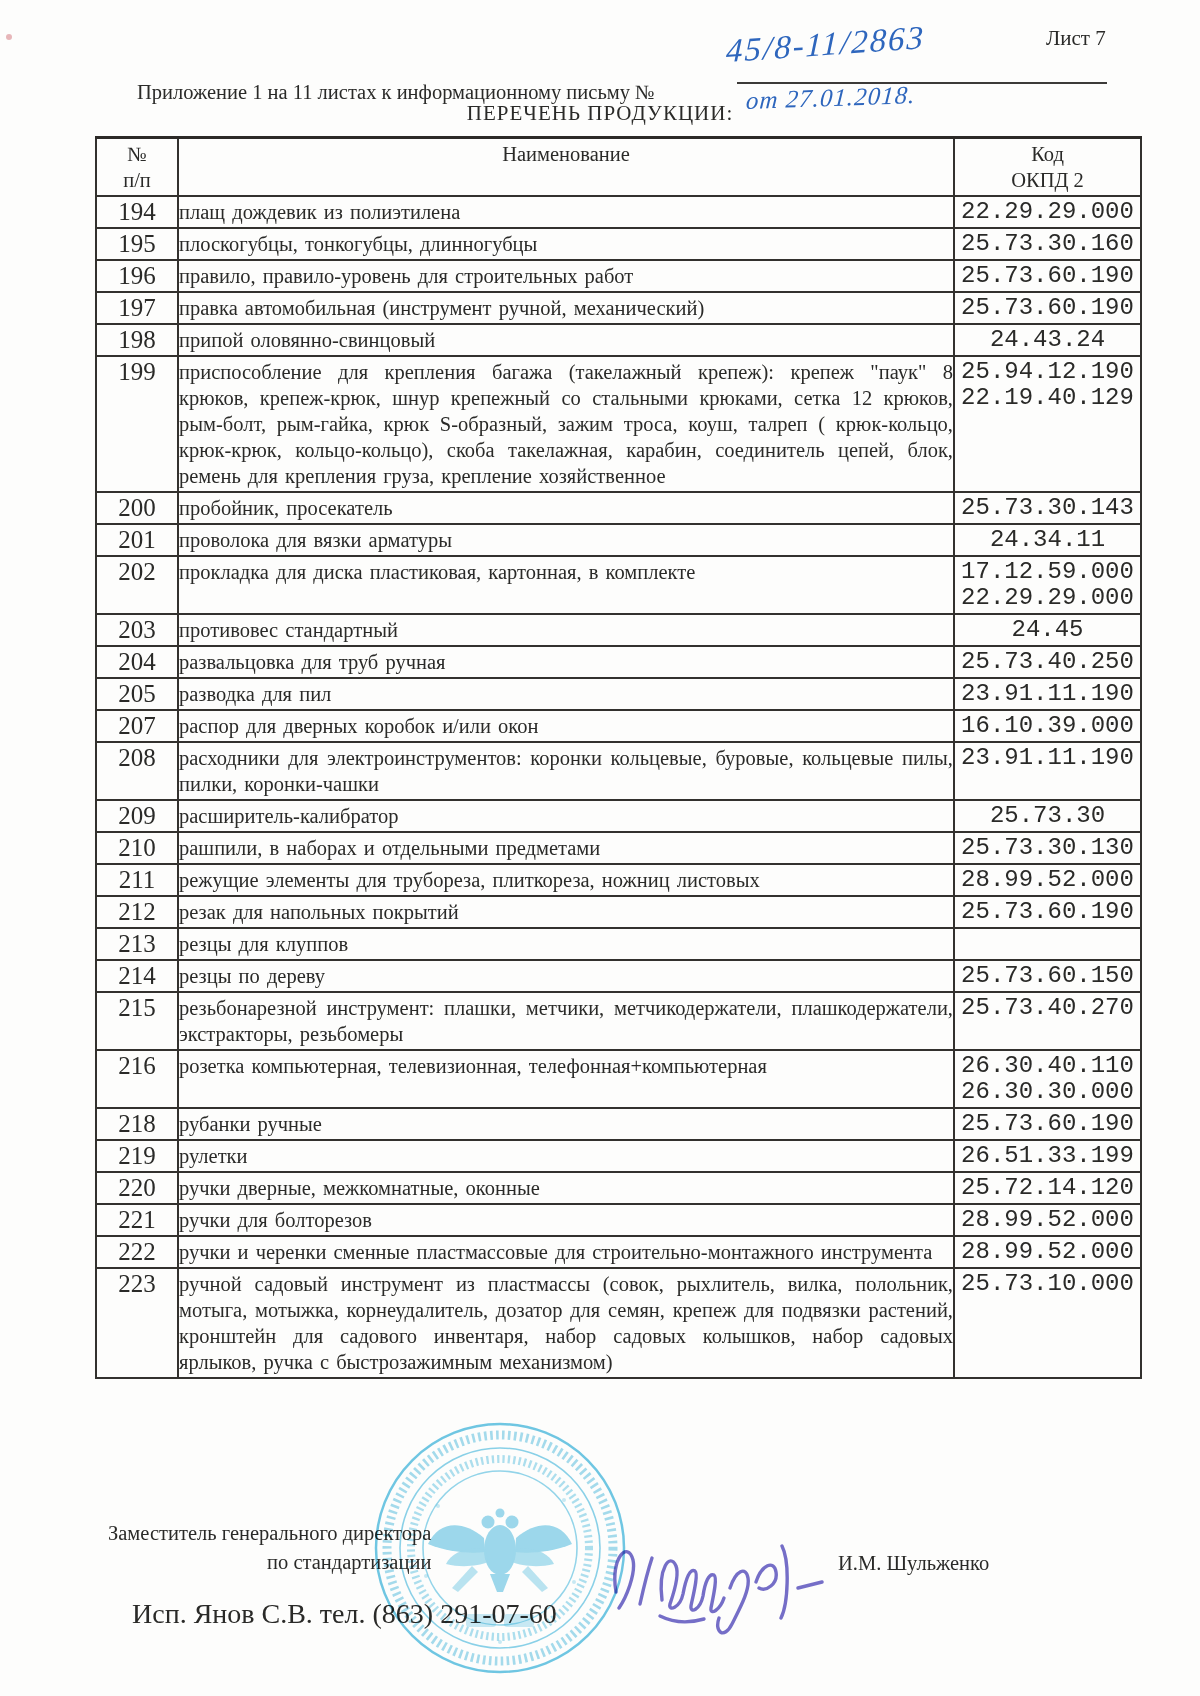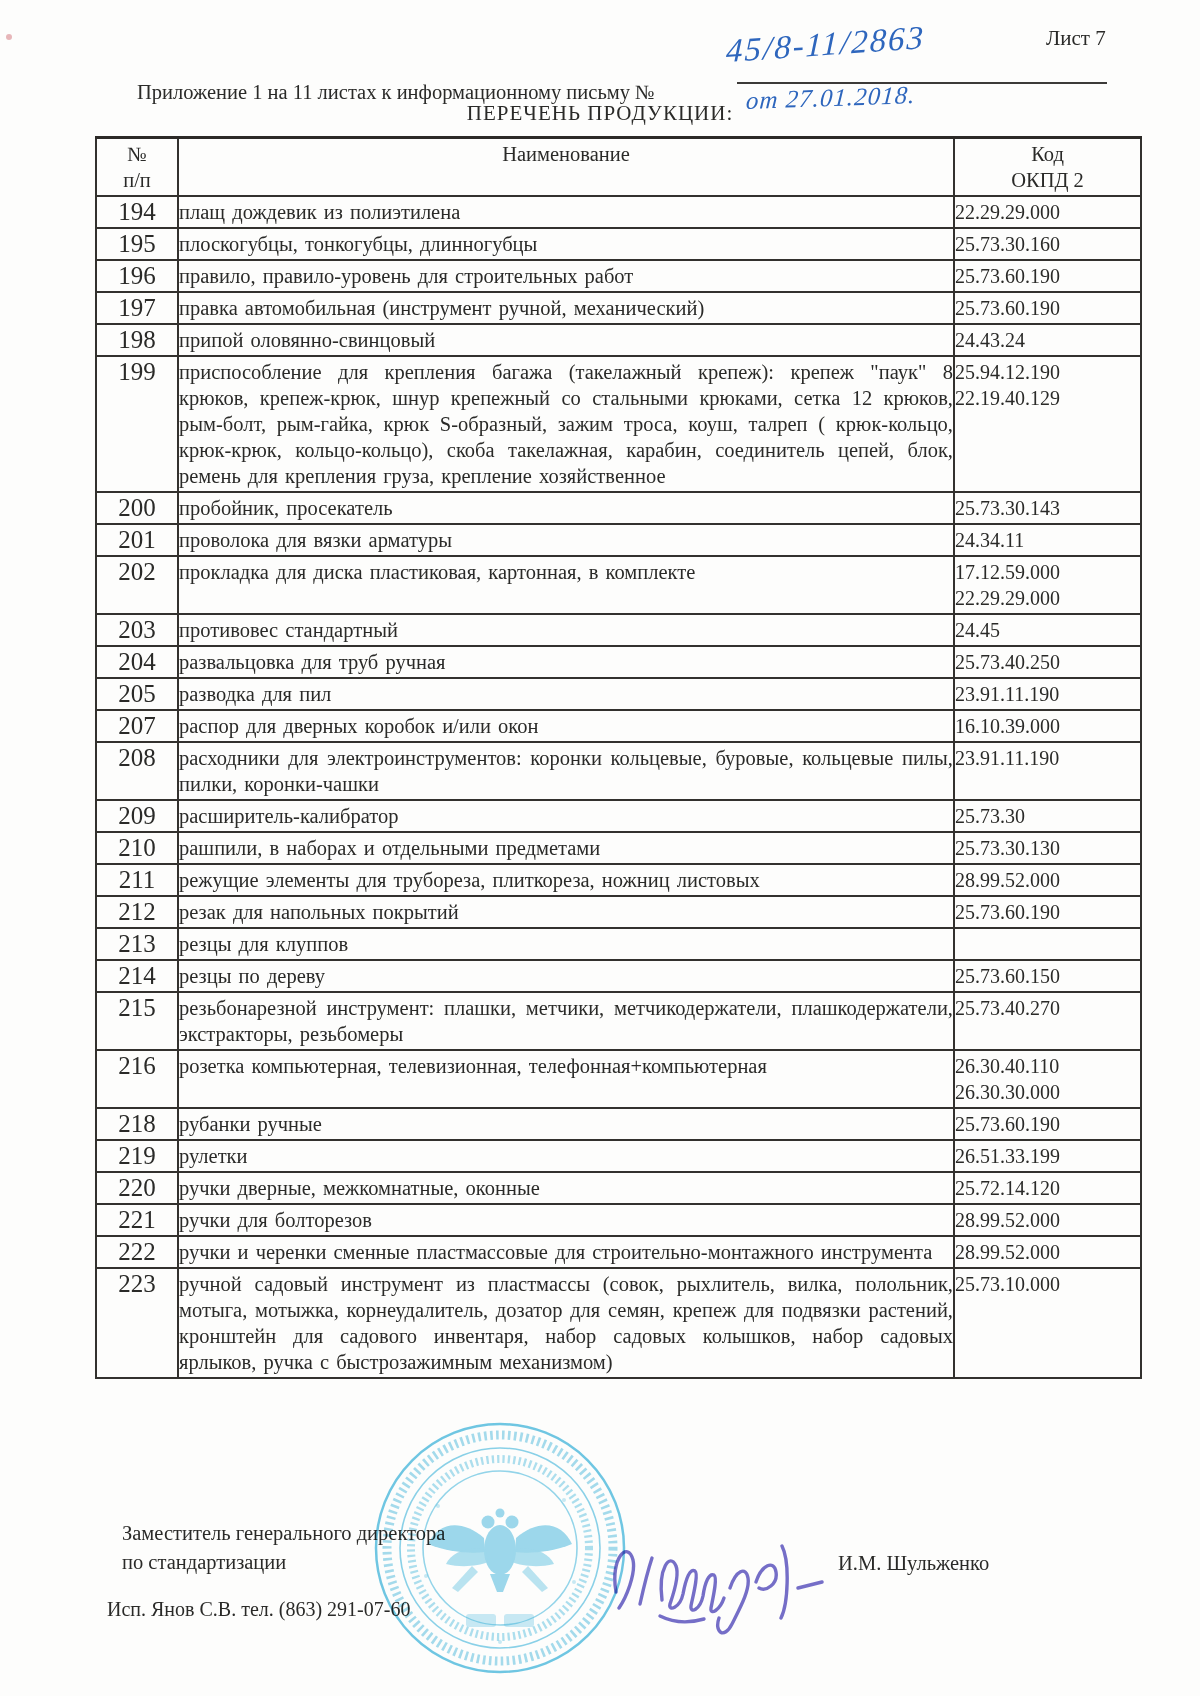--- a/index.html
+++ b/index.html
@@ -43,25 +43,25 @@
     font-weight:normal;font-size:20.5px;text-align:center;line-height:26px;padding:2px 0;
     border-top:3px solid #2c2a27;
   }
   td.cell-num{text-align:center;line-height:26px;font-size:25px;margin-left:14px;}
   td.cell-name{
     text-align:justify;text-justify:inter-word;
     line-height:26px;
     padding:2px 14px 2px 12px;
     word-spacing:2px;
   }
-  td.cell-code{text-align:left;line-height:26px;font-size:20px;}
+  td.cell-code{text-align:center;line-height:26px;font-size:24px;font-family:Liberation Mono, monospace;}
   
-  .signer-block{position:absolute;left:122px;top:1519px;font-size:20.5px;line-height:29px;}
+  .signer-block{position:absolute;left:108px;top:1519px;font-size:20.5px;line-height:29px;text-align:right;}
   .signer-name{position:absolute;left:838px;top:1552px;font-size:20.5px;}
-  .executor-line{position:absolute;left:107px;top:1598px;font-size:20px;}
+  .executor-line{position:absolute;left:132px;top:1598px;font-size:28px;}
   .stamp{
     position:absolute;left:368px;top:1416px;width:264px;height:264px;
     mix-blend-mode:multiply;opacity:.92;pointer-events:none;
   }
   .signature{
     position:absolute;left:600px;top:1508px;width:236px;height:136px;
     mix-blend-mode:multiply;
   }
 </style>
 </head>

